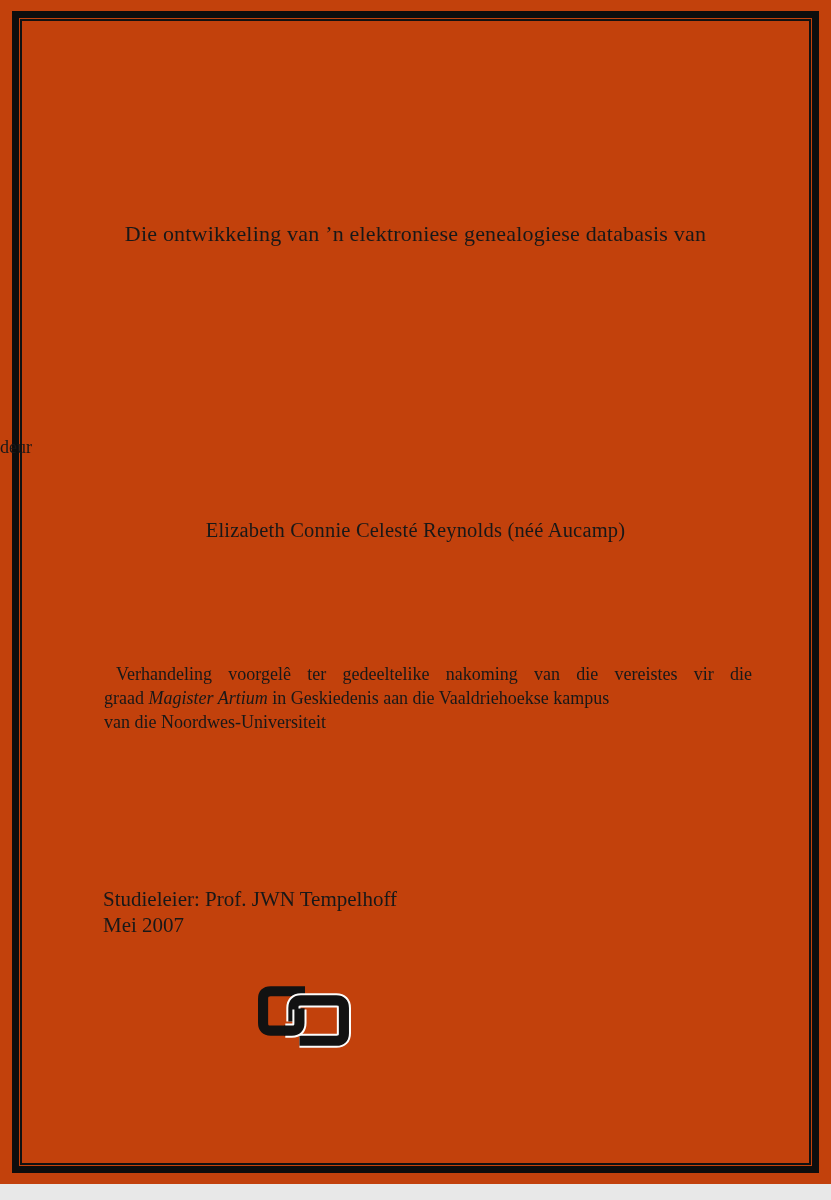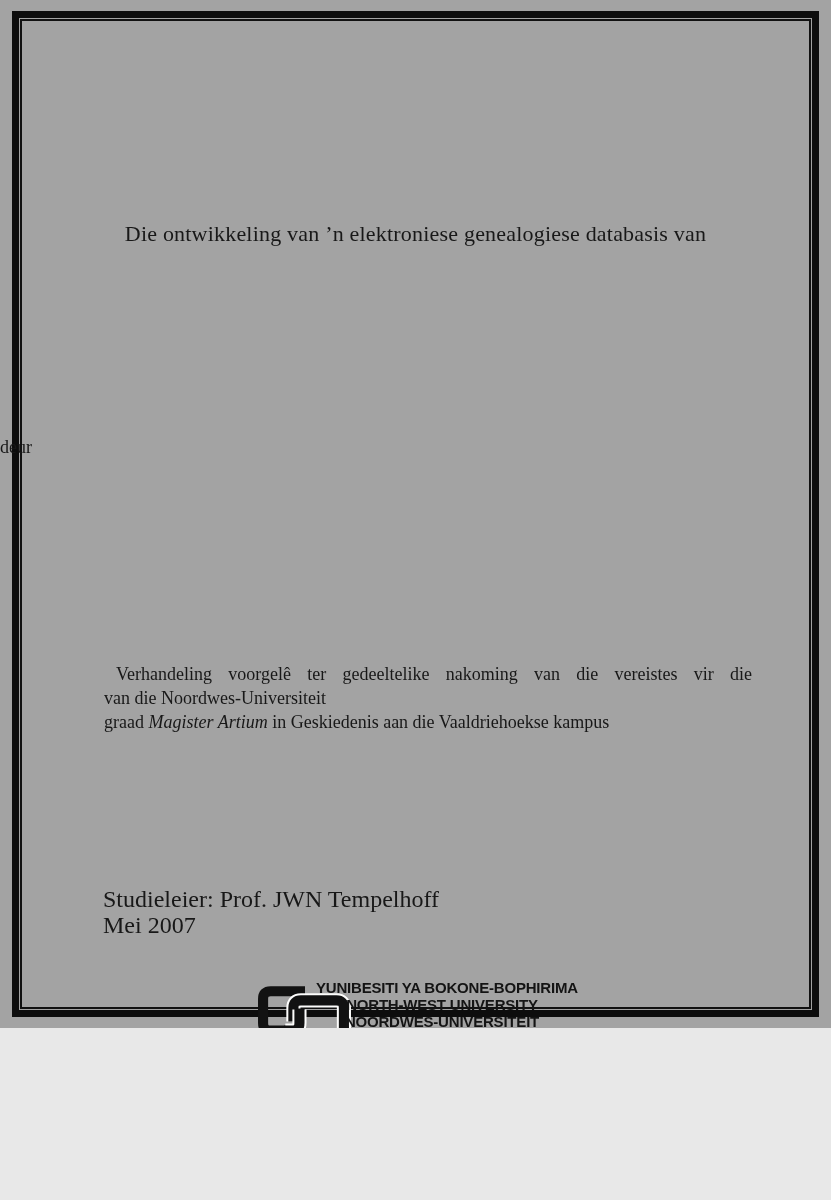--- a/index.html
+++ b/index.html
@@ -1,20 +1,20 @@
 <!DOCTYPE html>
 <html><head>
 <meta charset="utf-8">
 <style>
   html, body { margin: 0; padding: 0; background: #e8e8e8; }
   .page {
     position: relative;
     width: 831px;
-    height: 1028px;
-    background: #a3a3a3;
+    height: 1184px;
+    background: #c2410c;
     color: #181818;
     font-family: "Liberation Serif", serif;
     overflow: hidden;
     margin: 0 auto;
   }
   .frame-outer {
     position: absolute;
     top: 11px; left: 12px; right: 12px; bottom: 11px;
     border: 7px solid #0d0d0d;
   }
@@ -52,21 +52,21 @@
     line-height: 24px;
   }
   .jline {
     text-align: justify;
     text-align-last: justify;
     margin-left: 12px;
   }
   .supervisor {
     position: absolute;
     top: 886px; left: 103px;
-    font-size: 24px;
+    font-size: 21px;
     line-height: 26px;
   }
   .logo-mark {
     position: absolute;
     left: 256px; top: 986px;
     width: 96px; height: 62px;
   }
   .logo-text {
     position: absolute;
     left: 316px; top: 980px;
@@ -89,42 +89,38 @@
   <div class="frame-outer">
     <div class="frame-inner"></div>
   </div>
 
   <div class="thesis-title">
     <div>Die ontwikkeling van ’n elektroniese genealogiese databasis van</div>
   </div>
 
   <div class="byline">deur</div>
 
+  <div class="author">Elizabeth Connie Celesté Reynolds (néé Aucamp)</div>
 
   <div class="submission">
     <div class="jline">Verhandeling voorgelê ter gedeeltelike nakoming van die vereistes vir die</div>
+    <div><span>graad </span><i>Magister Artium</i><span> in Geskiedenis aan die Vaaldriehoekse kampus</span></div>
     <div>van die Noordwes-Universiteit</div>
-    <div><span>graad </span><i>Magister Artium</i><span> in Geskiedenis aan die Vaaldriehoekse kampus</span></div>
   </div>
 
   <div class="supervisor">
     <div>Studieleier: Prof. JWN Tempelhoff</div>
     <div>Mei 2007</div>
   </div>
 
   <svg class="logo-mark" viewBox="0 0 190 122" xmlns="http://www.w3.org/2000/svg" aria-hidden="true">
 
     <path d="M 97 10 H 29 Q 14 10 14 25 V 73 Q 14 88 29 88 H 71 Q 86 88 86 73 V 44" fill="none" stroke="#121212" stroke-width="20"></path>
 
     <path d="M 86 108 H 159 Q 174 108 174 93 V 43 Q 174 28 159 28 H 89 Q 74 28 74 43 V 70" fill="none" stroke="#fdfdfc" stroke-width="28"></path>
     <path d="M 86 108 H 159 Q 174 108 174 93 V 43 Q 174 28 159 28 H 89 Q 74 28 74 43 V 70" fill="none" stroke="#121212" stroke-width="20"></path>
 
     <path d="M 86 46 V 73 Q 86 88 71 88 H 58" fill="none" stroke="#fdfdfc" stroke-width="28"></path>
     <path d="M 86 44 V 73 Q 86 88 71 88 H 56" fill="none" stroke="#121212" stroke-width="20"></path>
   </svg>
 
-  <div class="logo-text">
-    <div>YUNIBESITI YA BOKONE-BOPHIRIMA</div>
-    <div>NORTH-WEST UNIVERSITY</div>
-    <div>NOORDWES-UNIVERSITEIT</div>
-  </div>
 
 </div>
 
 </body></html>

